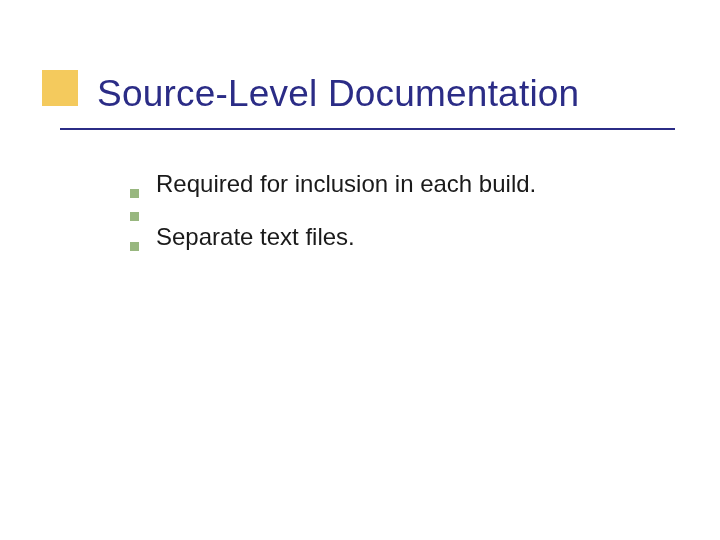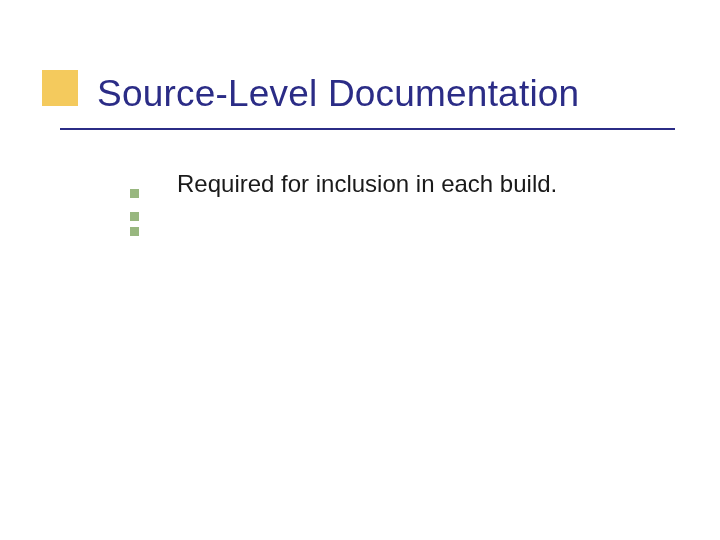--- a/index.html
+++ b/index.html
@@ -43,21 +43,21 @@
     }
     .bullets {
       position: absolute;
       left: 130px;
       top: 168px;
       width: 520px;
     }
     .bullet-row {
       display: flex;
       align-items: baseline;
-      gap: 38px;
+      gap: 17px;
       margin-bottom: 6px;
     }
     .bullet-icon {
       width: 9px;
       height: 9px;
       background: #98b77f;
       flex: 0 0 9px;
       position: relative;
       top: 6px;
     }
@@ -81,15 +81,16 @@
   <div class="bullets">
     <div class="bullet-row">
       <span class="bullet-icon"></span>
       <span class="bullet-text">Required for inclusion in each build.</span>
     </div>
     <div class="bullet-row">
       <span class="bullet-icon"></span>
     </div>
     <div class="bullet-row">
       <span class="bullet-icon"></span>
+      <span class="bullet-text">Separate text files.</span>
     </div>
   </div>
 </div>
 
 </body></html>

